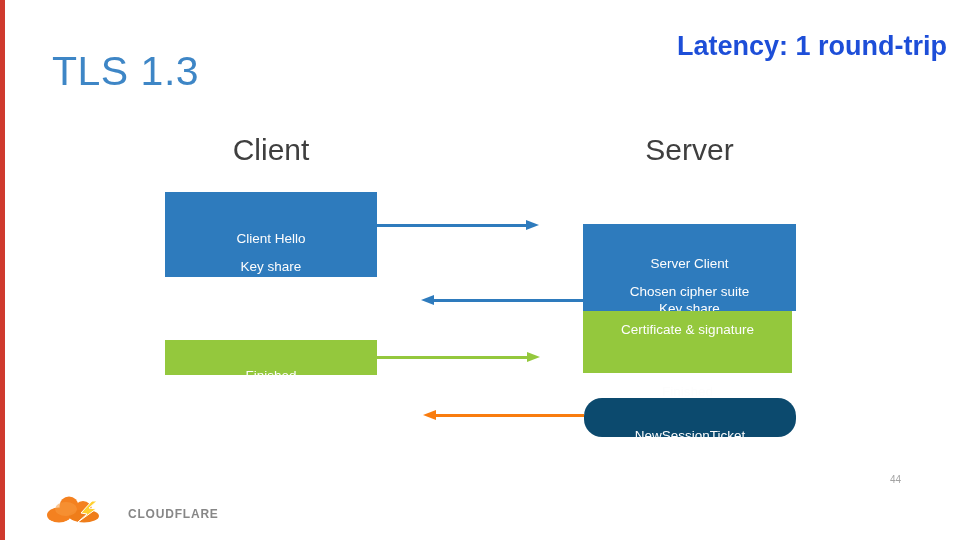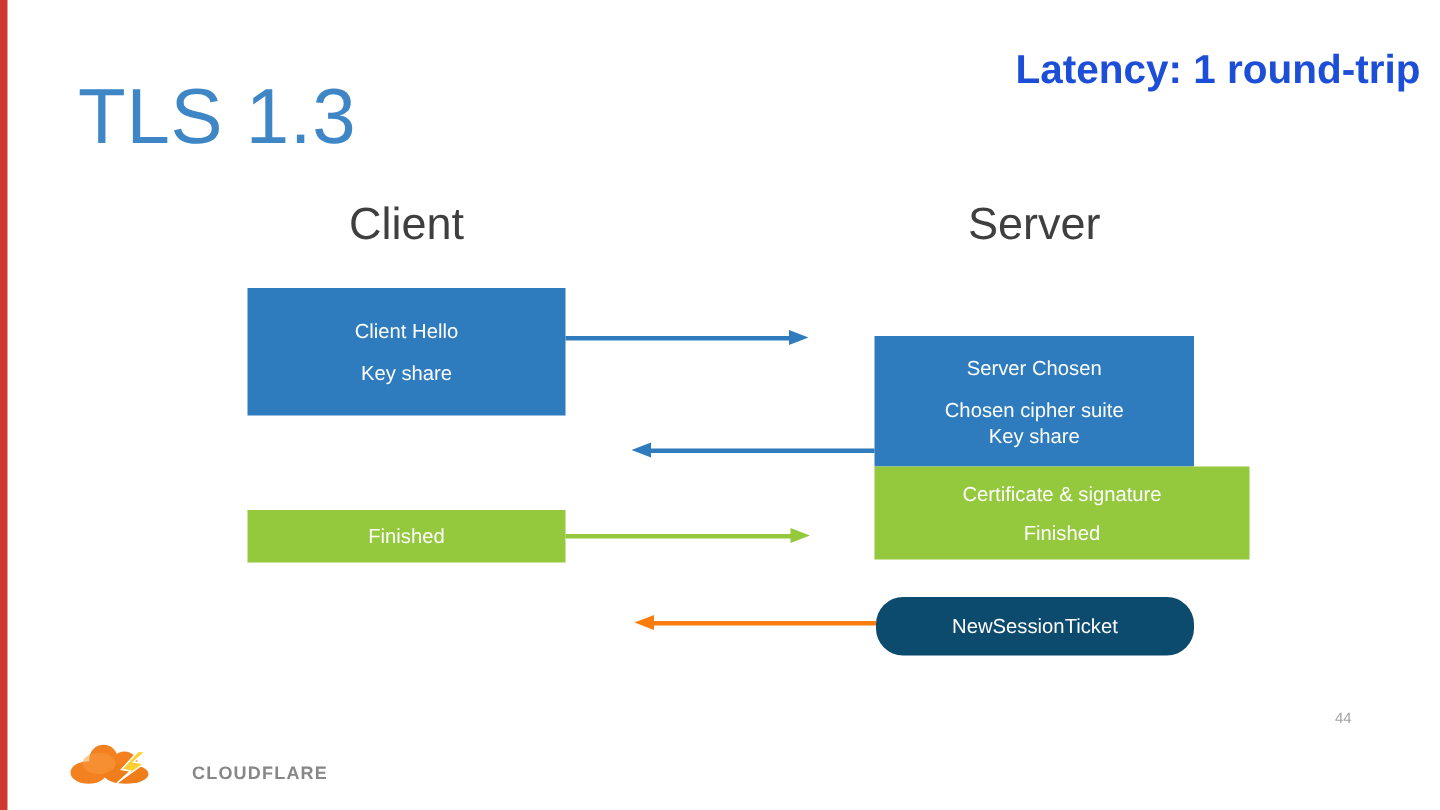--- a/index.html
+++ b/index.html
@@ -17,21 +17,21 @@
     position: absolute;
     left: 0; top: 0;
     width: 5px; height: 540px;
     background: #cf3a2e;
   }
 
   .title {
     position: absolute;
     left: 52px; top: 48px;
     margin: 0;
-    font-size: 52px;
+    font-size: 41px;
     font-weight: 400;
     color: #3e86c6;
     letter-spacing: 0.5px;
   }
 
   .latency {
     position: absolute;
     top: 31px; right: 13px;
     font-size: 27px;
     font-weight: 700;
@@ -51,26 +51,26 @@
   .box {
     position: absolute;
     display: flex;
     flex-direction: column;
     align-items: center;
     justify-content: center;
     text-align: center;
     color: #fdfdfd;
     font-size: 13.5px;
   }
-  .box .msg-line { line-height: 17px; }
+  .box .msg-line { line-height: 17px; margin-top: 36px; }
   .box .msg-group { line-height: 17px; }
 
   #box-client-hello   { left: 165px; top: 192px; width: 212px; height: 85px; background: #2e7bbd; gap: 11px; }
   #box-server-hello   { left: 583px; top: 224px; width: 213px; height: 87px; background: #2e7bbd; gap: 11px; }
-  #box-certificate    { left: 583px; top: 311px; width: 250px; height: 62px; background: #94c83d; gap: 9px; }
+  #box-certificate    { left: 583px; top: 311px; width: 209px; height: 62px; background: #94c83d; gap: 9px; }
   #box-client-finished{ left: 165px; top: 340px; width: 212px; height: 35px; background: #94c83d; }
   #box-nst            { left: 584px; top: 398px; width: 212px; height: 39px; background: #0c4a6e; border-radius: 18px; }
 
   .arrow { position: absolute; height: 3px; }
   .arrow.head-right::after,
   .arrow.head-left::before {
     content: "";
     position: absolute;
     top: -4px;
     width: 0; height: 0;
@@ -130,21 +130,21 @@
 
   <div class="box" id="box-client-hello">
     <div class="msg-line">Client Hello</div>
     <div class="msg-group">
       <div>Key share</div>
     </div>
   </div>
   <div class="arrow head-right" id="arrow-client-hello"></div>
 
   <div class="box" id="box-server-hello">
-    <div class="msg-line">Server Chosen</div>
+    <div class="msg-line">Server Client</div>
     <div class="msg-group">
       <div>Chosen cipher suite</div>
       <div>Key share</div>
     </div>
   </div>
   <div class="arrow head-left" id="arrow-server-hello"></div>
 
   <div class="box" id="box-certificate">
     <div class="msg-line">Certificate &amp; signature</div>
     <div class="msg-line">Finished</div>

